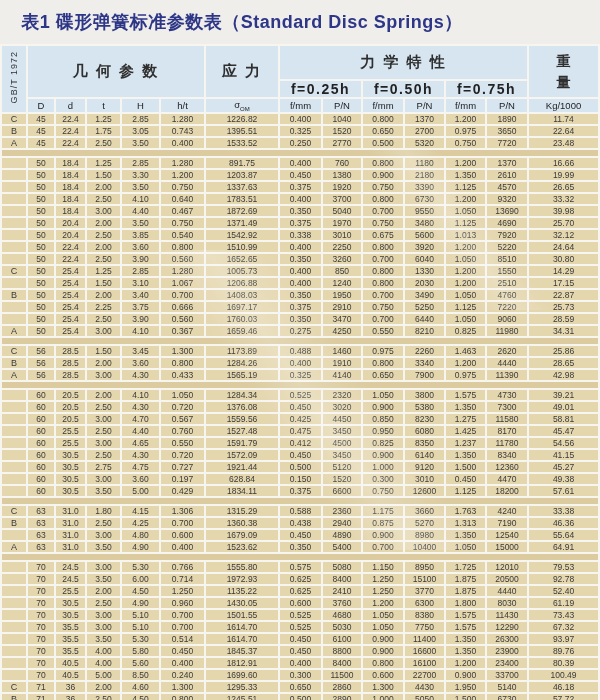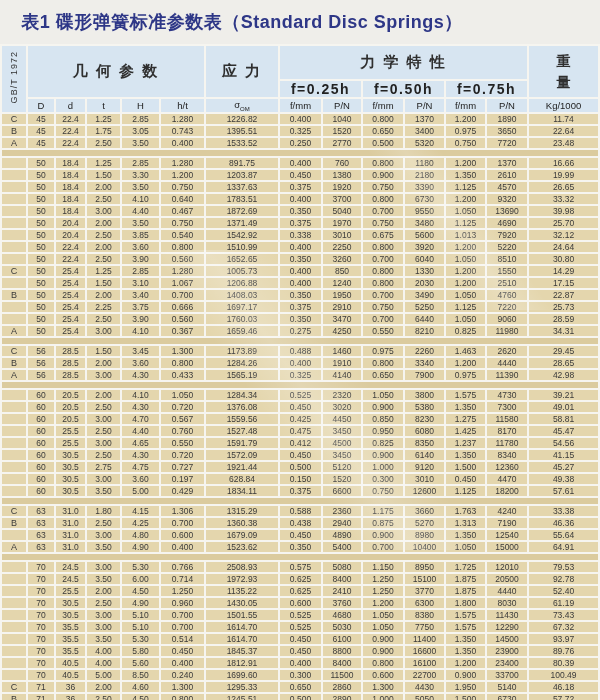--- a/index.html
+++ b/index.html
@@ -139,21 +139,21 @@
           <td class="grade">B</td>
           <td class="val">45</td>
           <td class="val">22.4</td>
           <td class="val">1.75</td>
           <td class="val">3.05</td>
           <td class="val">0.743</td>
           <td class="val">1395.51</td>
           <td class="val">0.325</td>
           <td class="val">1520</td>
           <td class="val">0.650</td>
-          <td class="val">3400</td>
+          <td class="val">2700</td>
           <td class="val">0.975</td>
           <td class="val">3650</td>
           <td class="val">22.64</td>
         </tr>
         <tr>
           <td class="grade">A</td>
           <td class="val">45</td>
           <td class="val">22.4</td>
           <td class="val">2.50</td>
           <td class="val">3.50</td>
@@ -420,21 +420,21 @@
           <td class="val">1.50</td>
           <td class="val">3.45</td>
           <td class="val">1.300</td>
           <td class="val">1173.89</td>
           <td class="val">0.488</td>
           <td class="val">1460</td>
           <td class="val">0.975</td>
           <td class="val">2260</td>
           <td class="val">1.463</td>
           <td class="val">2620</td>
-          <td class="val">29.45</td>
+          <td class="val">25.86</td>
         </tr>
         <tr>
           <td class="grade">B</td>
           <td class="val">56</td>
           <td class="val">28.5</td>
           <td class="val">2.00</td>
           <td class="val">3.60</td>
           <td class="val">0.800</td>
           <td class="val">1284.26</td>
           <td class="val">0.400</td>
@@ -678,21 +678,21 @@
         <tr class="spacer-row">
           <td colspan="14"></td>
         </tr>
         <tr>
           <td class="grade"></td>
           <td class="val">70</td>
           <td class="val">24.5</td>
           <td class="val">3.00</td>
           <td class="val">5.30</td>
           <td class="val">0.766</td>
-          <td class="val">2508.93</td>
+          <td class="val">1555.80</td>
           <td class="val">0.575</td>
           <td class="val">5080</td>
           <td class="val">1.150</td>
           <td class="val">8950</td>
           <td class="val">1.725</td>
           <td class="val">12010</td>
           <td class="val">79.53</td>
         </tr>
         <tr>
           <td class="grade"></td>
@@ -780,21 +780,21 @@
           <td class="val">35.5</td>
           <td class="val">3.50</td>
           <td class="val">5.30</td>
           <td class="val">0.514</td>
           <td class="val">1614.70</td>
           <td class="val">0.450</td>
           <td class="val">6100</td>
           <td class="val">0.900</td>
           <td class="val">11400</td>
           <td class="val">1.350</td>
-          <td class="val">14500</td>
+          <td class="val">26300</td>
           <td class="val">93.97</td>
         </tr>
         <tr>
           <td class="grade"></td>
           <td class="val">70</td>
           <td class="val">35.5</td>
           <td class="val">4.00</td>
           <td class="val">5.80</td>
           <td class="val">0.450</td>
           <td class="val">1845.37</td>

